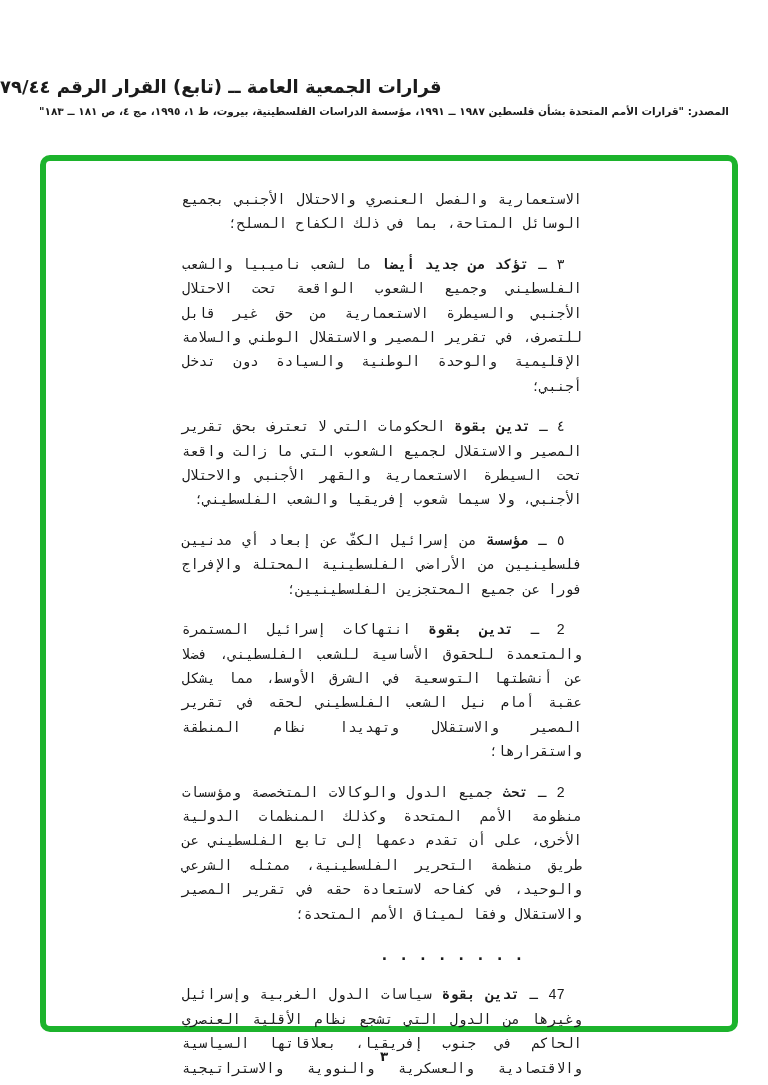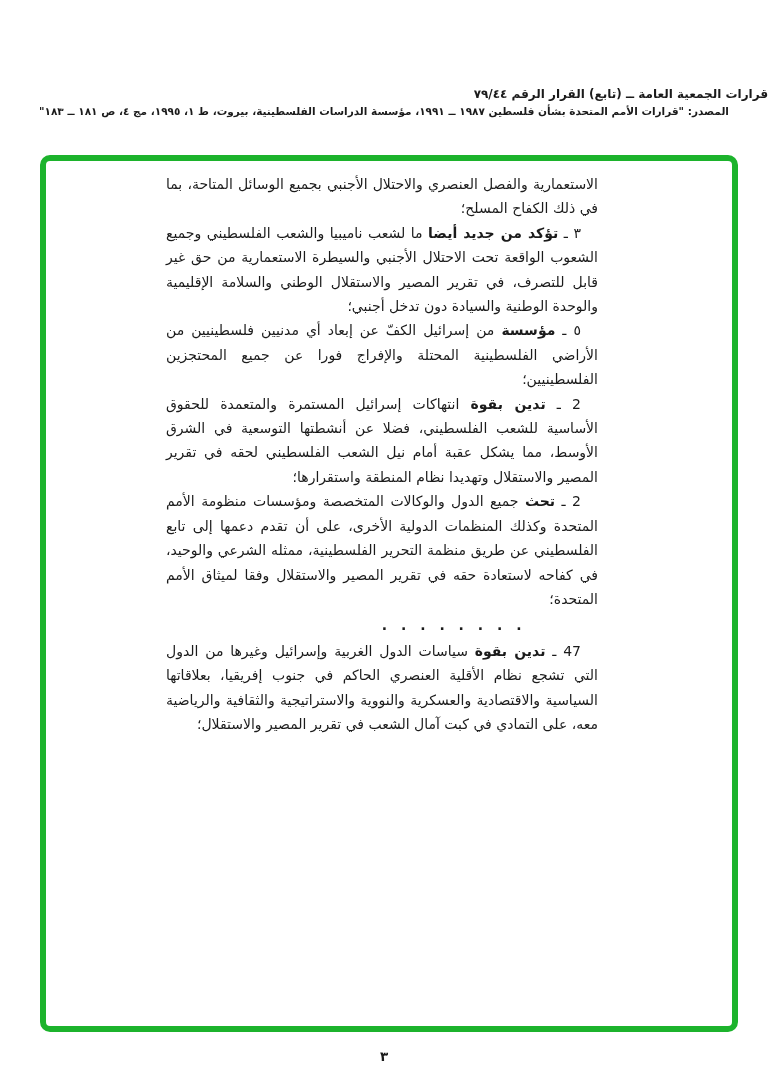--- a/index.html
+++ b/index.html
@@ -12,26 +12,26 @@
     width: 768px;
     height: 1085px;
     background: #ffffff;
     overflow: hidden;
     direction: rtl;
     font-family: "DejaVu Sans", sans-serif;
     color: #1b1b1b;
   }
   .doc-title {
     position: absolute;
-    top: 87px;
+    top: 76px;
     left: 0;
     right: 0;
     margin: 0;
-    text-align: right;
-    font-size: 12px;
+    text-align: left;
+    font-size: 18px;
     font-weight: bold;
     letter-spacing: 0.2px;
   }
   .doc-source {
     position: absolute;
     top: 105px;
     left: 0;
     right: 0;
     text-align: center;
     font-size: 10.5px;
@@ -53,22 +53,23 @@
     position: absolute;
     top: 172px;
     right: 170px;
     width: 432px;
     font-size: 14px;
     line-height: 24.4px;
     text-align: justify;
     text-align-last: right;
   }
   .para {
-    margin: 0;
+    margin: 16px;
     padding: 0;
+    font-family: Liberation Mono, monospace;
   }
   .para.numbered {
     text-indent: 17px;
   }
   .pnum {
     font-weight: normal;
   }
   .lead {
     font-weight: bold;
   }
@@ -108,20 +109,25 @@
     <p class="para continuation">
       <span>الاستعمارية والفصل العنصري والاحتلال الأجنبي بجميع الوسائل المتاحة، بما في ذلك الكفاح المسلح؛</span>
     </p>
 
     <p class="para numbered">
       <span class="pnum">٣ ـ</span>
       <span class="lead">تؤكد من جديد أيضا</span>
       <span>ما لشعب ناميبيا والشعب الفلسطيني وجميع الشعوب الواقعة تحت الاحتلال الأجنبي والسيطرة الاستعمارية من حق غير قابل للتصرف، في تقرير المصير والاستقلال الوطني والسلامة الإقليمية والوحدة الوطنية والسيادة دون تدخل أجنبي؛</span>
     </p>
 
+    <p class="para numbered">
+      <span class="pnum">٤ ـ</span>
+      <span class="lead">تدين بقوة</span>
+      <span>الحكومات التي لا تعترف بحق تقرير المصير والاستقلال لجميع الشعوب التي ما زالت واقعة تحت السيطرة الاستعمارية والقهر الأجنبي والاحتلال الأجنبي، ولا سيما شعوب إفريقيا والشعب الفلسطيني؛</span>
+    </p>
 
     <p class="para numbered">
       <span class="pnum">٥ ـ</span>
       <span class="lead">مؤسسة</span>
       <span>من إسرائيل الكفّ عن إبعاد أي مدنيين فلسطينيين من الأراضي الفلسطينية المحتلة والإفراج فورا عن جميع المحتجزين الفلسطينيين؛</span>
     </p>
 
     <p class="para numbered">
       <span class="pnum">2 ـ</span>
       <span class="lead">تدين بقوة</span>

